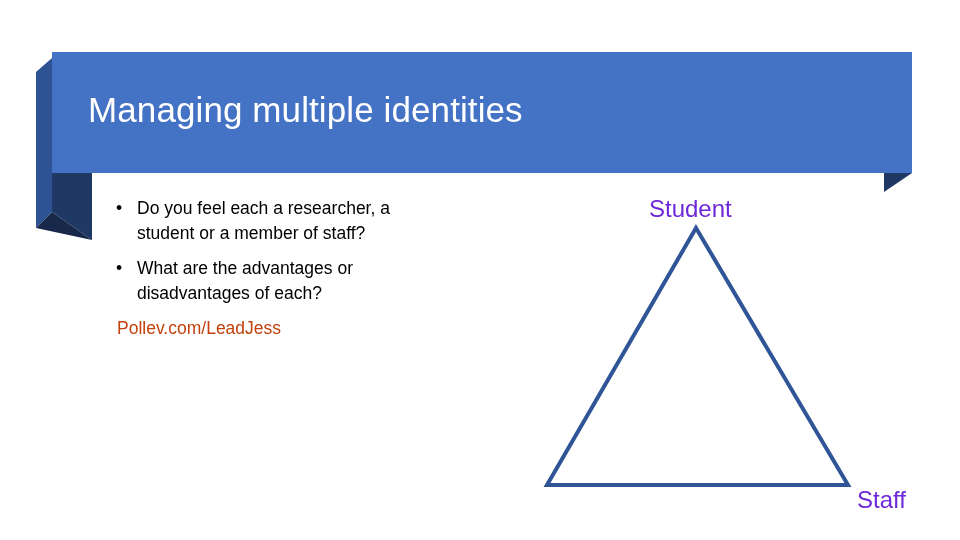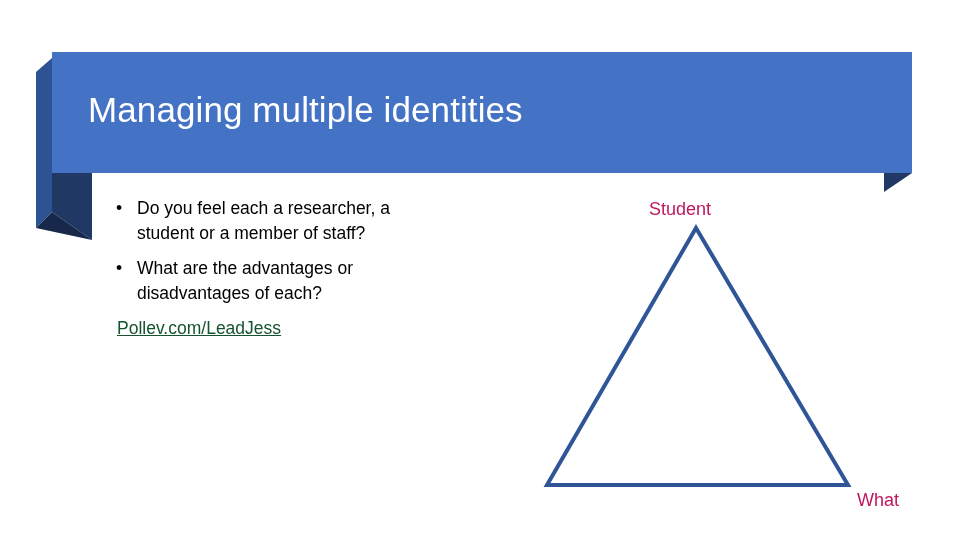--- a/index.html
+++ b/index.html
@@ -69,39 +69,38 @@
     line-height: 25px;
     color: #000000;
   }
   #link-line {
     margin-top: 6px;
     padding-left: 7px;
     font-size: 17.5px;
     line-height: 25px;
   }
   #hyperlink {
-    color: #14532d;
-    text-decoration: underline;
+    color: #c2410c;
     cursor: pointer;
   }
 
   
   #diagram {
     position: absolute;
     left: 0;
     top: 0;
     width: 960px;
     height: 540px;
     pointer-events: none;
   }
   .diagram-label {
     position: absolute;
-    font-size: 18px;
+    font-size: 24px;
     line-height: 24px;
-    color: #be185d;
+    color: #6d28d9;
     white-space: nowrap;
   }
   #label-student {
     left: 649px;
     top: 197px;
   }
   #label-researcher {
     left: 435px;
     top: 488px;
   }
@@ -142,16 +141,16 @@
     <div id="link-line">
       <span id="hyperlink">Pollev.com/LeadJess</span>
     </div>
   </div>
 
   <div id="diagram">
     <svg width="960" height="540" viewBox="0 0 960 540">
       <polygon points="696,228 848,485 547,485" fill="none" stroke="#2F5597" stroke-width="4" stroke-linejoin="miter"></polygon>
     </svg>
     <div class="diagram-label" id="label-student">Student</div>
-    <div class="diagram-label" id="label-staff">What</div>
+    <div class="diagram-label" id="label-staff">Staff</div>
   </div>
 
 </div>
 
 </body></html>

